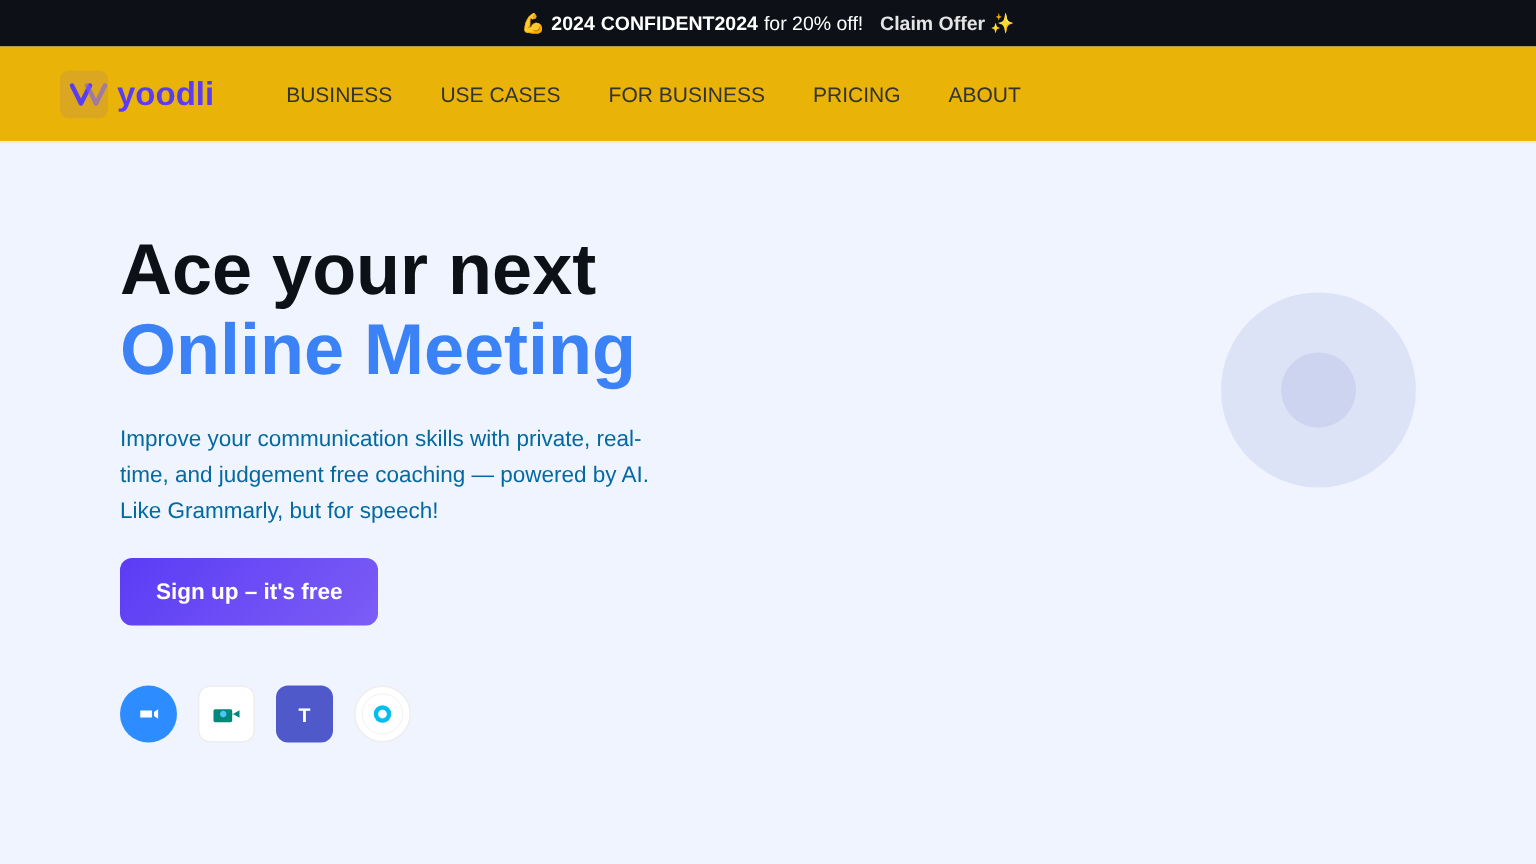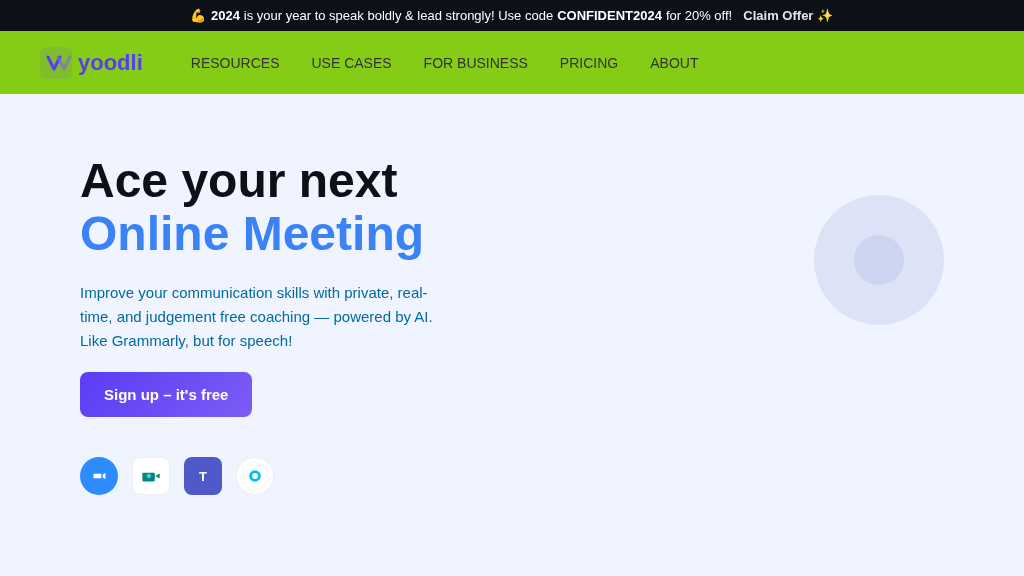--- a/index.html
+++ b/index.html
@@ -20,21 +20,21 @@
     .top-banner .bold { font-weight: 700; }
     .top-banner .claim-link {
       color: #e5e5e5;
       font-weight: 700;
       cursor: pointer;
       text-decoration: none;
     }
 
     
     .navbar {
-      background: #84cc16;
+      background: #eab308;
       display: flex;
       align-items: center;
       padding: 0 40px;
       height: 64px;
       gap: 32px;
       border-bottom: 1px solid #eee;
     }
     .logo {
       display: flex;
       align-items: center;
@@ -193,39 +193,38 @@
       border-radius: 50%;
       background: rgba(180, 190, 230, 0.4);
     }
   </style>
 </head>
 <body>
 
 <div class="top-banner">
   <span>💪</span>
   <span class="bold">2024</span>
-  <span> is your year to speak boldly &amp; lead strongly! Use code </span>
   <span class="bold">CONFIDENT2024</span>
   <span> for 20% off! &nbsp;</span>
   <a class="claim-link">Claim Offer ✨</a>
 </div>
 
 <nav class="navbar">
 
   <div class="logo">
     <svg class="logo-icon" viewBox="0 0 32 32" fill="none" xmlns="http://www.w3.org/2000/svg">
       <rect width="32" height="32" rx="6" fill="#5b3cf5" opacity="0.1"></rect>
       <path d="M8 10 L14 22 L20 10" stroke="#5b3cf5" stroke-width="3" stroke-linecap="round" stroke-linejoin="round" fill="none"></path>
       <path d="M18 10 L24 22 L30 10" stroke="#7c5df5" stroke-width="3" stroke-linecap="round" stroke-linejoin="round" fill="none" opacity="0.6"></path>
     </svg>
     <span>yoodli</span>
   </div>
 
   <div class="nav-links">
-    <a class="nav-link">RESOURCES</a>
+    <a class="nav-link">BUSINESS</a>
     <a class="nav-link">USE CASES</a>
     <a class="nav-link">FOR BUSINESS</a>
     <a class="nav-link">PRICING</a>
     <a class="nav-link">ABOUT</a>
   </div>
 
 </nav>
 
 <section class="hero">
   <div class="hero-left">

